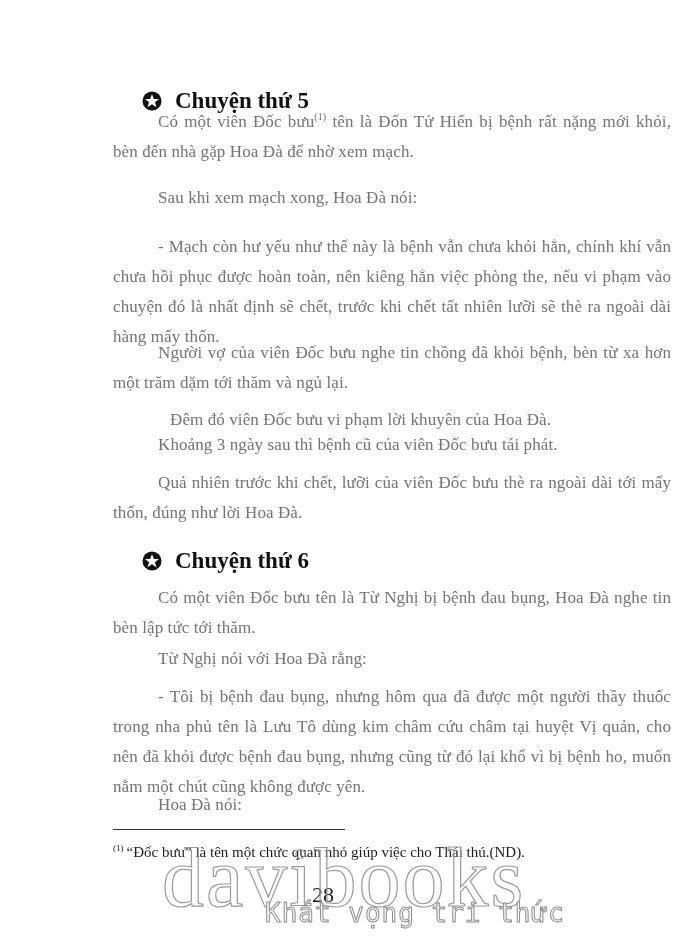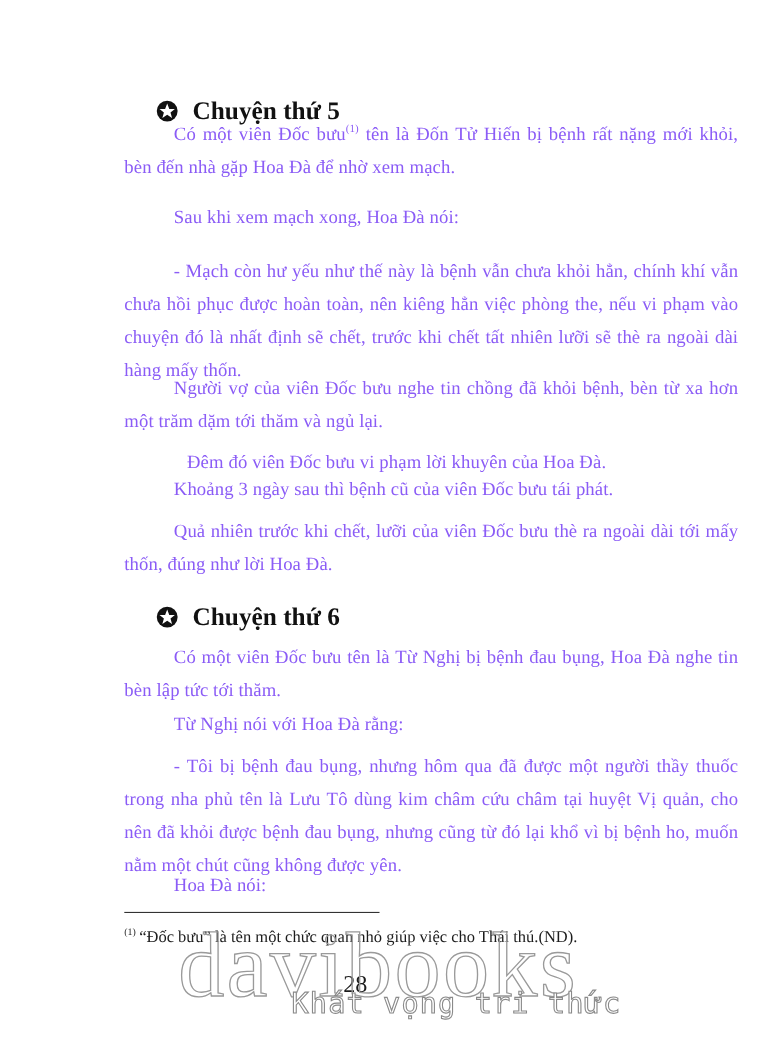--- a/index.html
+++ b/index.html
@@ -37,21 +37,21 @@
       margin-right: 13px;
     }
     .para {
       position: absolute;
       left: 101px;
       width: 558px;
       font-size: 17px;
       line-height: 30px;
       text-align: justify;
       text-indent: 45px;
-      color: #8b5cf6;
+      color: #737373;
       letter-spacing: 0.1px;
     }
     sup.fn-ref {
       font-size: 10px;
       vertical-align: 7px;
       line-height: 0;
     }
     .footnote-rule {
       position: absolute;
       left: 101px;

